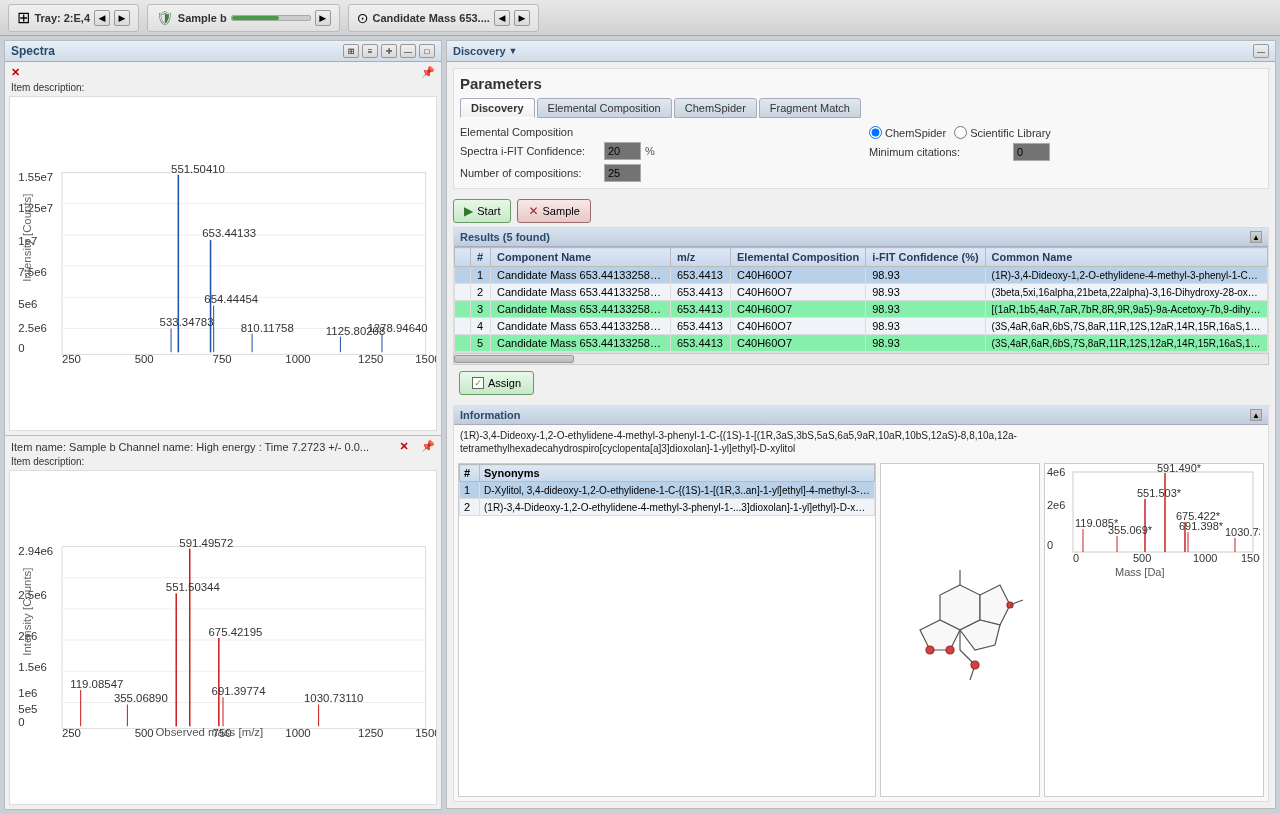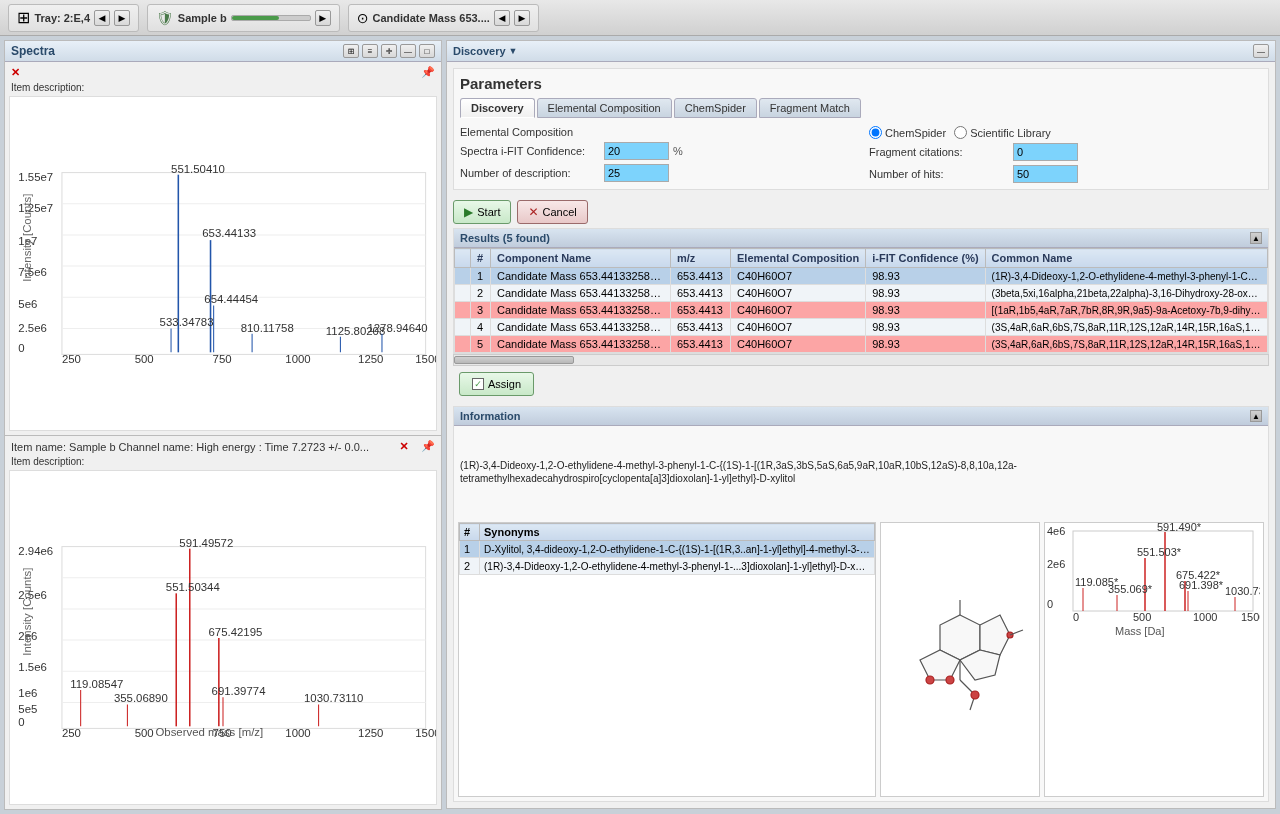--- a/index.html
+++ b/index.html
@@ -187,26 +187,26 @@
       flex-direction: column;
       gap: 4px;
     }
     .param-row {
       display: flex;
       align-items: center;
       gap: 4px;
     }
     .param-label { color: #333; min-width: 140px; }
     .param-input {
-      width: 65px;
+      width: 37px;
       height: 18px;
       border: 1px solid #aaa;
       padding: 1px 3px;
       font-size: 11px;
-      background: #7dd3fc;
+      background: #737373;
     }
     .param-unit { color: #555; }
     .radio-group { display: flex; align-items: center; gap: 8px; }
     .radio-label { display: flex; align-items: center; gap: 3px; color: #333; }
 
     
     .action-btn {
       display: flex;
       align-items: center;
       gap: 4px;
@@ -222,21 +222,21 @@
       border-color: #6a9a6a;
     }
     .cancel-btn {
       background: linear-gradient(to bottom, #f8e8e8, #e8c8c8);
       border-color: #9a6a6a;
     }
     .btn-row { display: flex; gap: 6px; margin: 4px 6px; }
 
     
     .results-section {
-      background: #fca5a5;
+      background: #86efac;
       border: 1px solid #ddd;
       margin: 0 6px;
     }
     .results-header {
       display: flex;
       align-items: center;
       justify-content: space-between;
       background: linear-gradient(to bottom, #d8e4f0, #c0ccdc);
       padding: 3px 6px;
       border-bottom: 1px solid #aab;
@@ -312,21 +312,20 @@
 
     
     .info-section {
       flex: 1;
       background: #f8f8f8;
       border: 1px solid #ddd;
       margin: 4px 6px 6px;
       overflow: hidden;
       display: flex;
       flex-direction: column;
-      gap: 29px;
     }
     .info-header {
       background: linear-gradient(to bottom, #d8e4f0, #c0ccdc);
       padding: 3px 6px;
       border-bottom: 1px solid #aab;
       display: flex;
       align-items: center;
       justify-content: space-between;
     }
     .info-title { font-weight: bold; font-size: 11px; color: #2a4a6a; }
@@ -570,57 +569,53 @@
         <div class="params-left">
           <div class="param-row">
             <span class="param-label">Elemental Composition</span>
           </div>
           <div class="param-row">
             <span class="param-label">Spectra i-FIT Confidence:</span>
             <input class="param-input" type="text" value="20" style="">
             <span class="param-unit">%</span>
           </div>
           <div class="param-row">
-            <span class="param-label">Number of description:</span>
+            <span class="param-label">Number of compositions:</span>
             <input class="param-input" type="text" value="25" style="">
           </div>
         </div>
         <div class="params-right">
           <div class="param-row">
             <div class="radio-group">
               <label class="radio-label">
                 <input type="radio" name="source" checked="" style="">
                 <span>ChemSpider</span>
               </label>
               <label class="radio-label">
                 <input type="radio" name="source" style="">
                 <span>Scientific Library</span>
               </label>
             </div>
           </div>
           <div class="param-row">
-            <span class="param-label">Fragment citations:</span>
+            <span class="param-label">Minimum citations:</span>
             <input class="param-input" type="text" value="0" style="">
-          </div>
-          <div class="param-row">
-            <span class="param-label">Number of hits:</span>
-            <input class="param-input" type="text" value="50" style="">
           </div>
         </div>
       </div>
     </div>
 
     <div class="btn-row">
       <button class="action-btn start-btn">
         <span style="color:#2a7a2a; font-size:12px;">▶</span>
         <span>Start</span>
       </button>
       <button class="action-btn cancel-btn">
         <span style="color:#aa2222; font-size:12px;">✕</span>
-        <span>Cancel</span>
+        <span>Sample</span>
       </button>
     </div>
 
     <div class="results-section">
       <div class="results-header">
         <span class="results-title">Results (5 found)</span>
         <div class="v-scroll-btn" style="width:12px; height:12px; font-size:8px;">▲</div>
       </div>
       <div style="overflow-x:hidden; overflow-y:hidden;">
         <table class="results-table">

